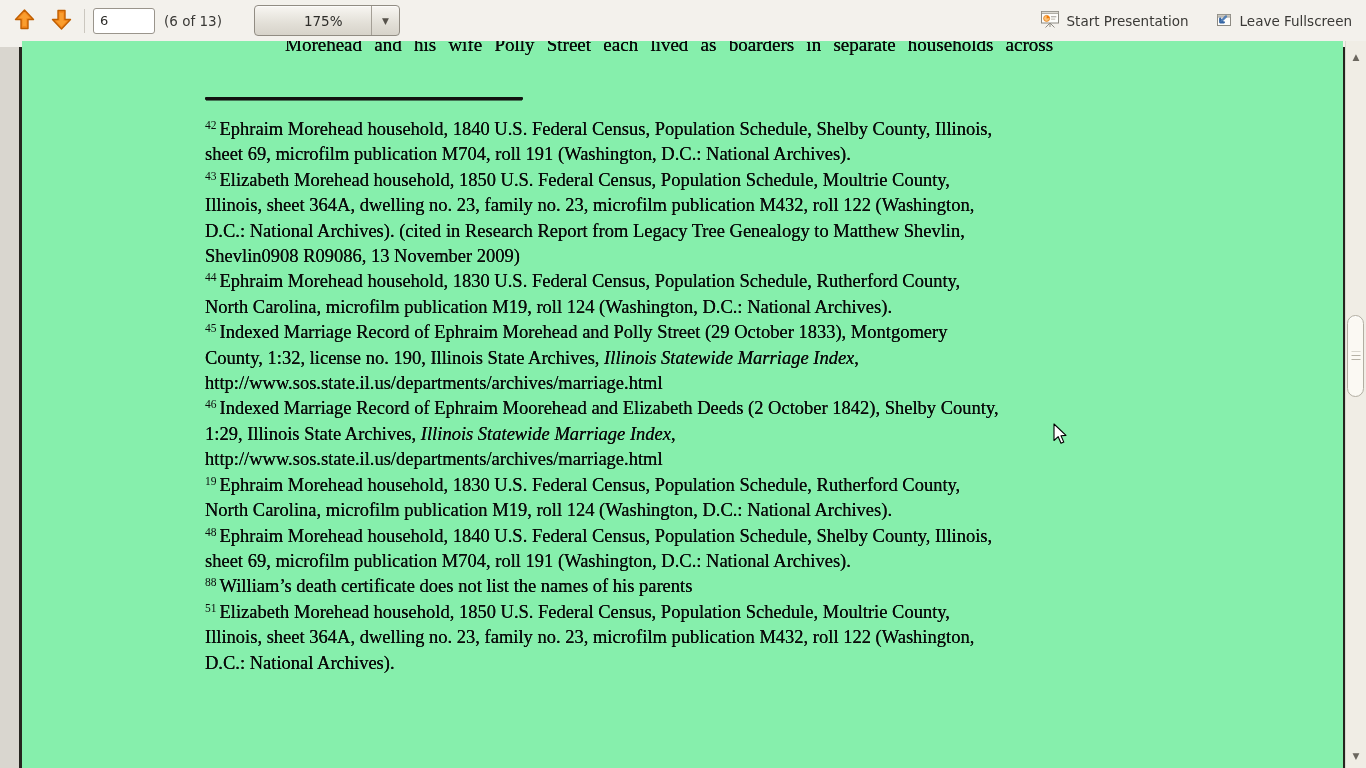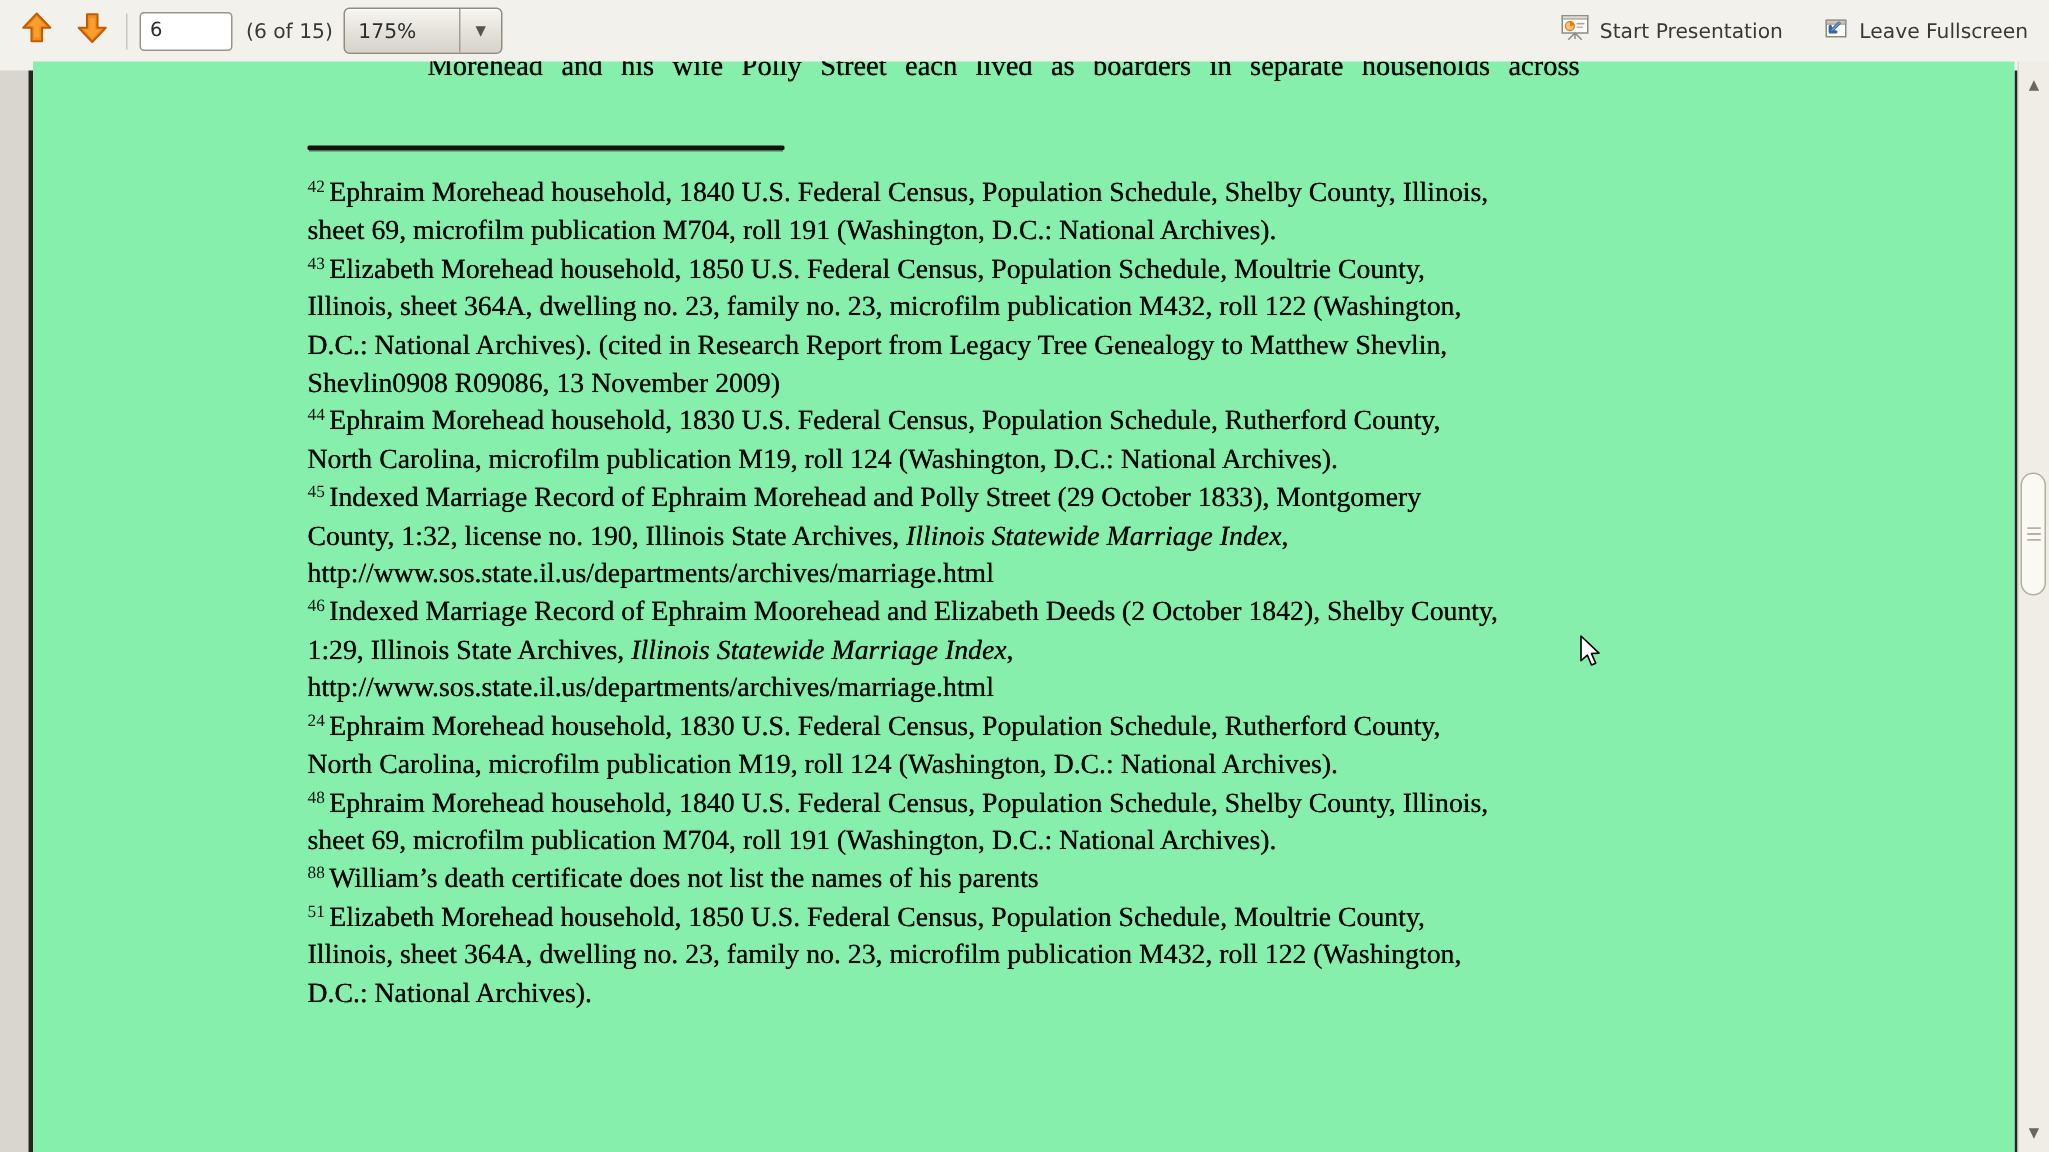--- a/index.html
+++ b/index.html
@@ -25,25 +25,26 @@
   }
   .nav-group { display: flex; align-items: center; gap: 8px; margin-left: 10px; }
   .tb-sep { width: 1px; height: 24px; background: #cbc7bf; margin: 0 8px; }
   .page-input {
     width: 48px; height: 22px; border: 1px solid #9a958c; border-radius: 3px;
     background: #fff; font-family: inherit; font-size: 13px; color: #2e2d2a;
     padding: 1px 6px; outline: none;
   }
   .page-count { font-size: 13.5px; color: #3a3936; margin-left: 9px; white-space: nowrap; }
   .combo {
-    margin-left: 7px; width: 104px; height: 29px;
+    margin-left: 32px; width: 104px; height: 29px;
     background: linear-gradient(#f8f6f2, #e2dfd7 60%, #d7d3ca);
     border: 1px solid #918c83; border-radius: 4px;
     display: flex; align-items: center; cursor: default;
     box-shadow: inset 0 1px 0 rgba(255,255,255,.6);
+    padding-left: 40px;
   }
   .combo-value { flex: 1; font-size: 13.5px; color: #2e2d2a; padding-left: 9px; }
   .combo-arrow-box {
     width: 27px; align-self: stretch; border-left: 1px solid #a49f96;
     display: flex; align-items: center; justify-content: center;
   }
   .combo-arrow { font-size: 9px; color: #57534c; }
   .tb-spacer { flex: 1; }
   .right-group { display: flex; align-items: center; gap: 16px; margin-right: 10px; }
 
@@ -132,21 +133,21 @@
             <g transform="rotate(180 10.5 11.5)">
               <path d="M10.5 2 L19.5 11.5 L14 11.5 L14 20.5 L7 20.5 L7 11.5 L1.5 11.5 Z" fill="#f68a1e" stroke="#c05f00" stroke-width="1.4" stroke-linejoin="round"></path>
               <path d="M10.5 4.5 L16 10.2 L12.3 10.2 L12.3 18 L8.7 18 L8.7 10.2 L5 10.2 Z" fill="#fcaf3e" opacity="0.55"></path>
             </g>
           </svg>
         </span>
       </button>
     </div>
     <div class="tb-sep"></div>
     <input class="page-input" type="text" value="6" style="">
-    <span class="page-count">(6 of 15)</span>
+    <span class="page-count">(6 of 13)</span>
 
     <div class="combo">
       <span class="combo-value">175%</span>
       <span class="combo-arrow-box">
         <span class="combo-arrow">▼</span>
       </span>
     </div>
 
     <div class="tb-spacer"></div>
 
@@ -196,21 +197,21 @@
 D.C.: National Archives). (cited in Research Report from Legacy Tree Genealogy to Matthew Shevlin,
 Shevlin0908 R09086, 13 November 2009)</span></p>
           <p class="footnote"><sup>44</sup><span>Ephraim Morehead household, 1830 U.S. Federal Census, Population Schedule, Rutherford County,
 North Carolina, microfilm publication M19, roll 124 (Washington, D.C.: National Archives).</span></p>
           <p class="footnote"><sup>45</sup><span>Indexed Marriage Record of Ephraim Morehead and Polly Street (29 October 1833), Montgomery
 County, 1:32, license no. 190, Illinois State Archives, </span><span class="italic">Illinois Statewide Marriage Index</span><span>,
 http://www.sos.state.il.us/departments/archives/marriage.html</span></p>
           <p class="footnote"><sup>46</sup><span>Indexed Marriage Record of Ephraim Moorehead and Elizabeth Deeds (2 October 1842), Shelby County,
 1:29, Illinois State Archives, </span><span class="italic">Illinois Statewide Marriage Index</span><span>,
 http://www.sos.state.il.us/departments/archives/marriage.html</span></p>
-          <p class="footnote"><sup>24</sup><span>Ephraim Morehead household, 1830 U.S. Federal Census, Population Schedule, Rutherford County,
+          <p class="footnote"><sup>19</sup><span>Ephraim Morehead household, 1830 U.S. Federal Census, Population Schedule, Rutherford County,
 North Carolina, microfilm publication M19, roll 124 (Washington, D.C.: National Archives).</span></p>
           <p class="footnote"><sup>48</sup><span>Ephraim Morehead household, 1840 U.S. Federal Census, Population Schedule, Shelby County, Illinois,
 sheet 69, microfilm publication M704, roll 191 (Washington, D.C.: National Archives).</span></p>
           <p class="footnote"><sup>88</sup><span>William’s death certificate does not list the names of his parents</span></p>
           <p class="footnote"><sup>51</sup><span>Elizabeth Morehead household, 1850 U.S. Federal Census, Population Schedule, Moultrie County,
 Illinois, sheet 364A, dwelling no. 23, family no. 23, microfilm publication M432, roll 122 (Washington,
 D.C.: National Archives).</span></p>
         </div>
     </div>
 

